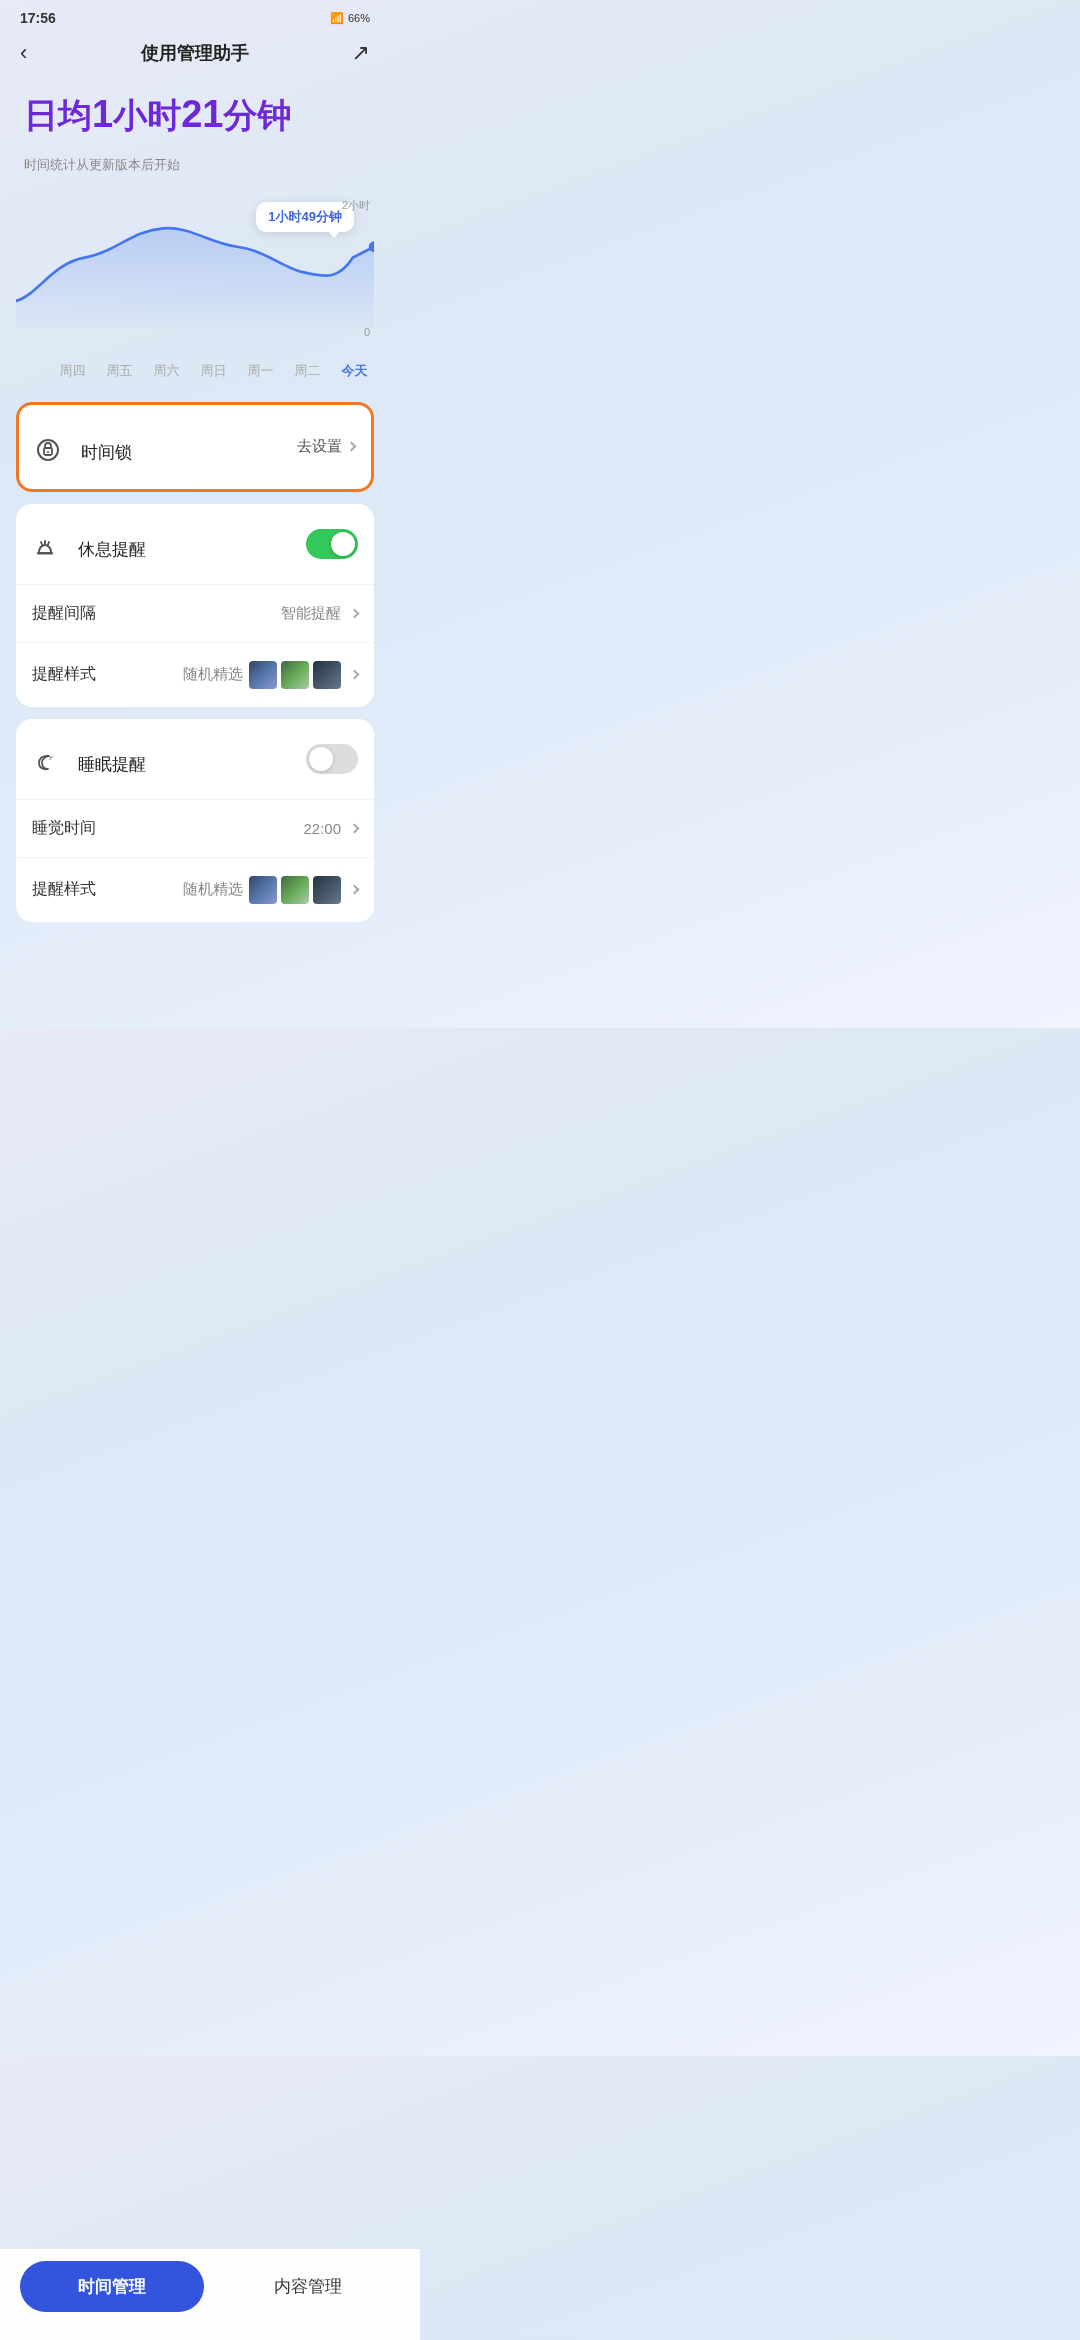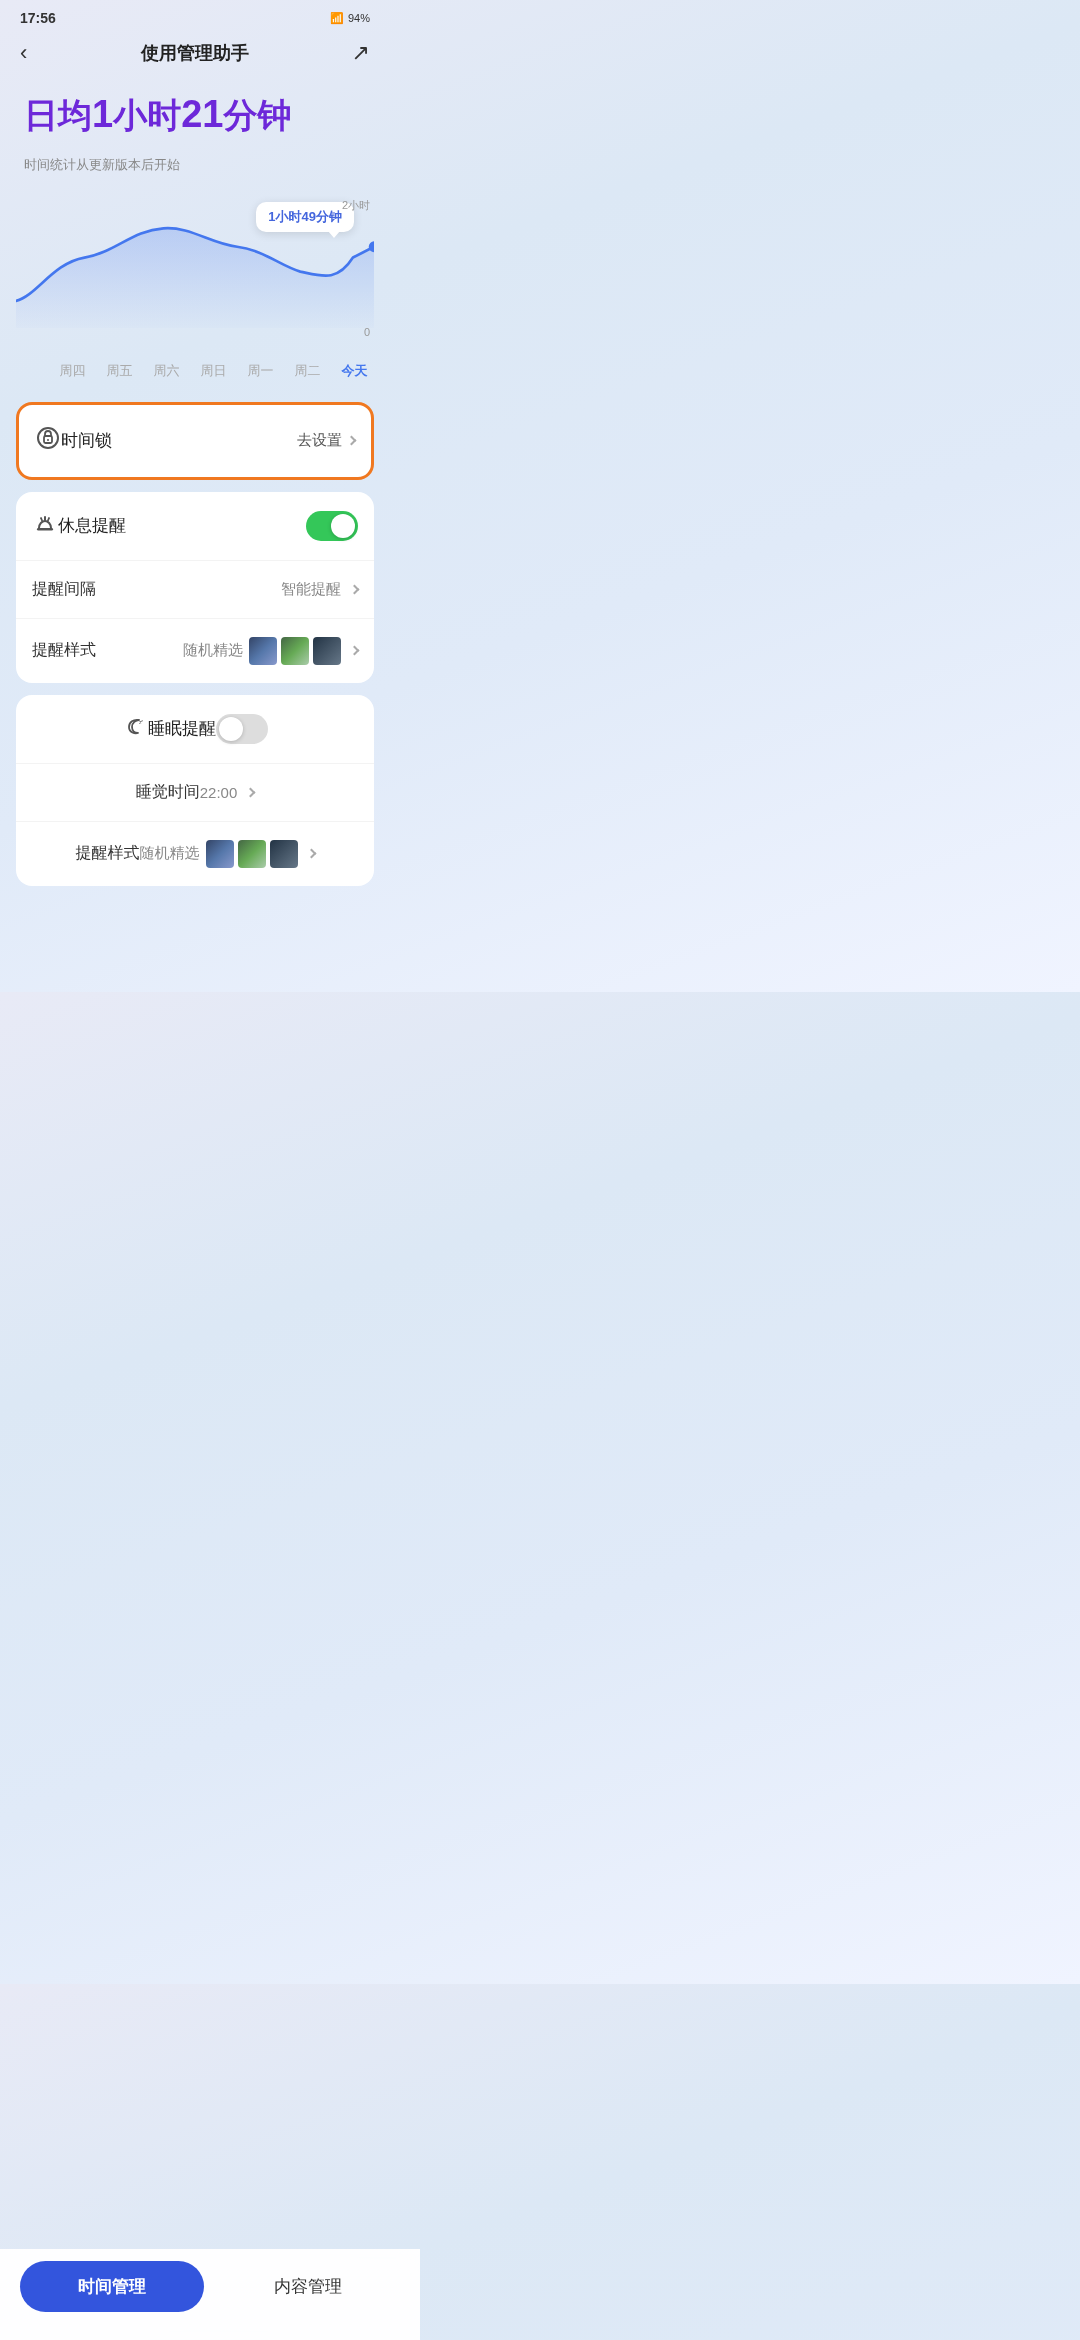--- a/index.html
+++ b/index.html
@@ -156,21 +156,22 @@
       display: flex;
       align-items: center;
       justify-content: space-between;
       padding: 20px 16px;
       border: 3px solid #f07820;
       border-radius: 16px;
     }
     .card-left {
       display: flex;
       align-items: center;
-      gap: 0;
+      gap: 20px;
+      margin-top: 12px;
     }
     .card-icon {
       font-size: 22px;
       color: #555;
     }
     .card-label {
       font-size: 17px;
       font-weight: 500;
       color: #222;
     }
@@ -243,21 +244,21 @@
       flex-shrink: 0;
     }
     .thumb-1 { background: linear-gradient(135deg, #334466, #5577aa, #8899cc); }
     .thumb-2 { background: linear-gradient(135deg, #446644, #66aa55, #aaccaa); }
     .thumb-3 { background: linear-gradient(135deg, #223344, #445566, #667788); }
 
     
     .sleep-card .row {
       display: flex;
       align-items: center;
-      justify-content: center;
+      justify-content: space-between;
       padding: 18px 16px;
     }
     .sleep-card .row + .row {
       border-top: 1px solid #f3f3f3;
     }
 
     
     .bottom-tabs {
       position: fixed;
       bottom: 0;
@@ -305,21 +306,21 @@
       margin-left: 4px;
     }
   </style>
 </head>
 <body>
 
 <div class="status-bar">
   <span class="status-time">17:56</span>
   <div class="status-icons">
     <span>📶</span>
-    <span>94%</span>
+    <span>66%</span>
   </div>
 </div>
 
 <div class="nav-bar">
   <div class="nav-back">‹</div>
   <div class="nav-title">使用管理助手</div>
   <div class="nav-share">↗</div>
 </div>
 
 <div class="daily-avg">

